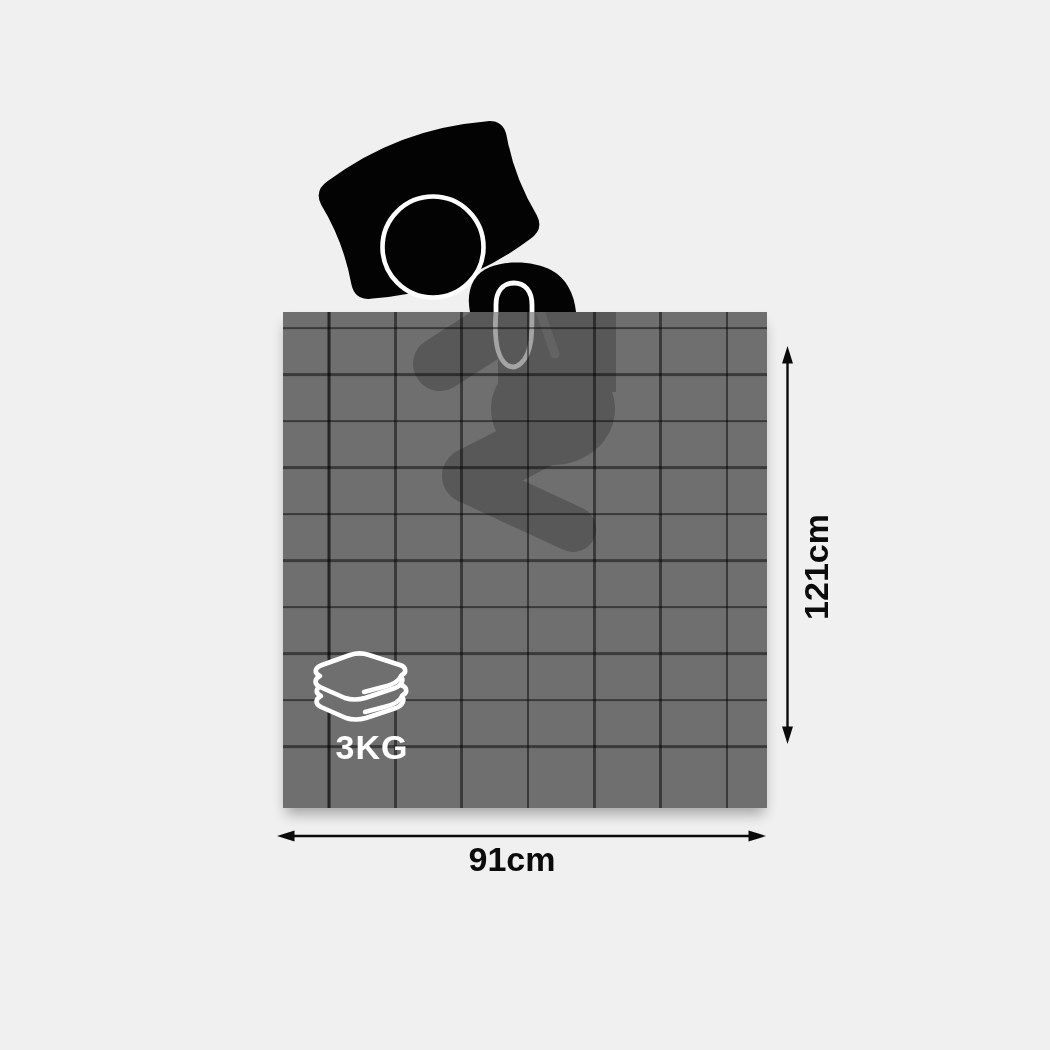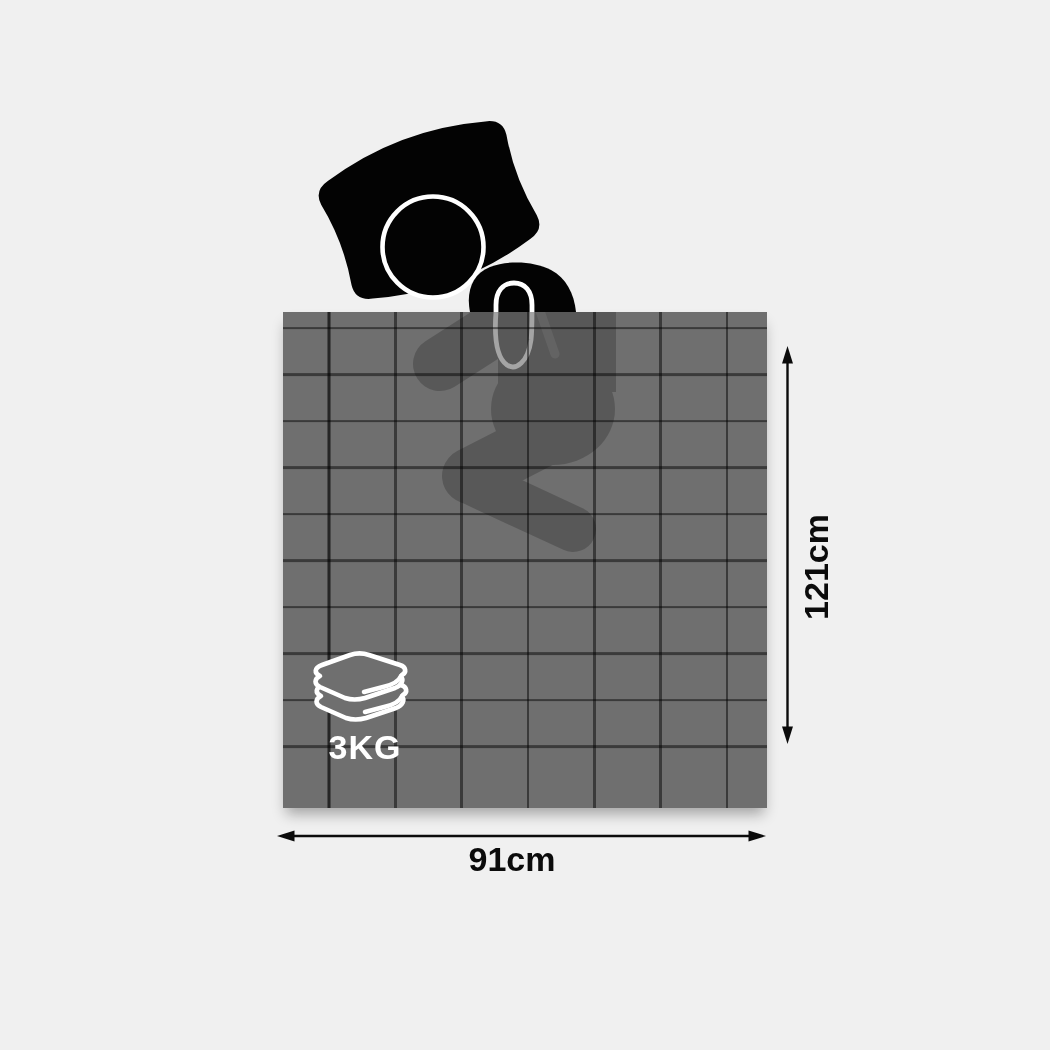--- a/index.html
+++ b/index.html
@@ -24,21 +24,21 @@
       repeating-linear-gradient(to bottom, transparent 0px, transparent 44px, rgba(0,0,0,0.48) 44px, rgba(0,0,0,0.48) 46.5px),
       repeating-linear-gradient(to right, transparent 0px, transparent 63.7px, rgba(0,0,0,0.48) 63.7px, rgba(0,0,0,0.48) 66.3px);
     background-position:0px -28.9px, -19px 0px;
   }
   .grid-accent{
     position:absolute;left:43.5px;top:0;width:4.5px;height:100%;
     background:rgba(0,0,0,0.35);
   }
   .blanket-icon{position:absolute;left:24px;top:336px;width:104px;height:92px;}
   .weight-label{
-    position:absolute;left:22px;top:415px;width:120px;height:40px;
+    position:absolute;left:29px;top:415px;width:120px;height:40px;
     line-height:40px;text-align:center;
     font-size:34px;font-weight:700;color:#ffffff;letter-spacing:1px;
   }
 
   
   .dim-text{
     font-family:"Liberation Sans",sans-serif;
     font-size:34px;font-weight:700;fill:#0b0b0b;
   }
   .dim-line{stroke:#0b0b0b;stroke-width:2.4px;}

